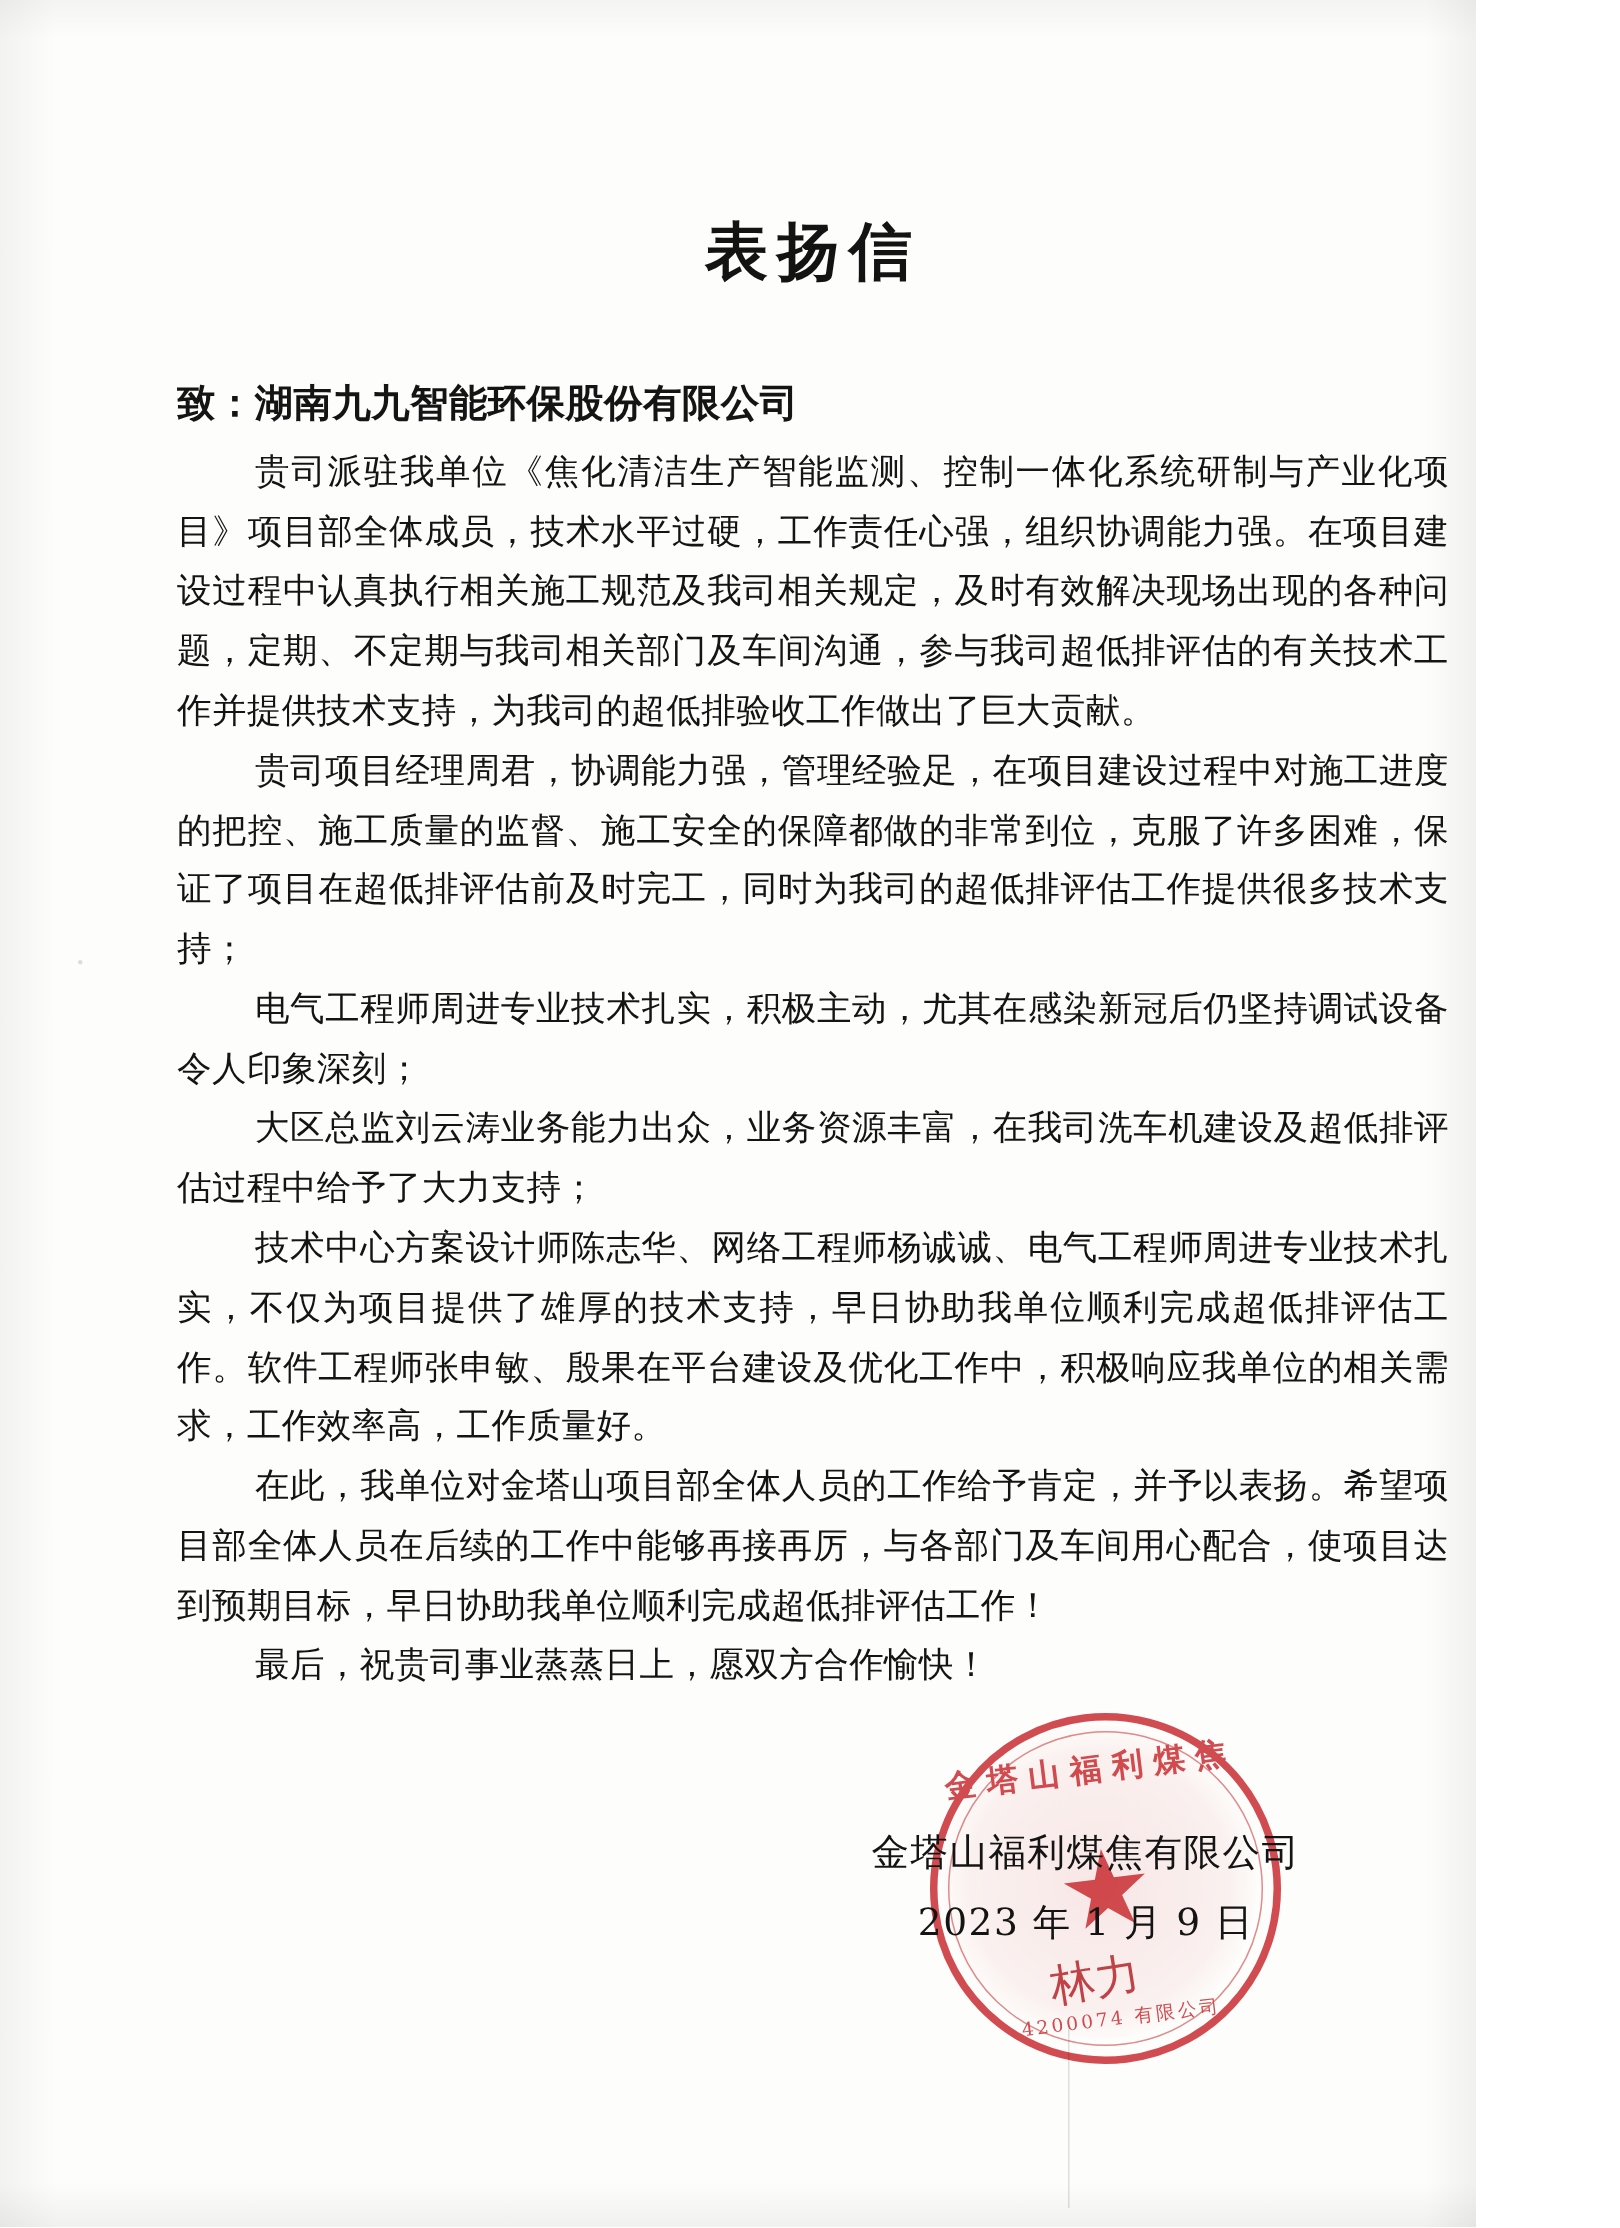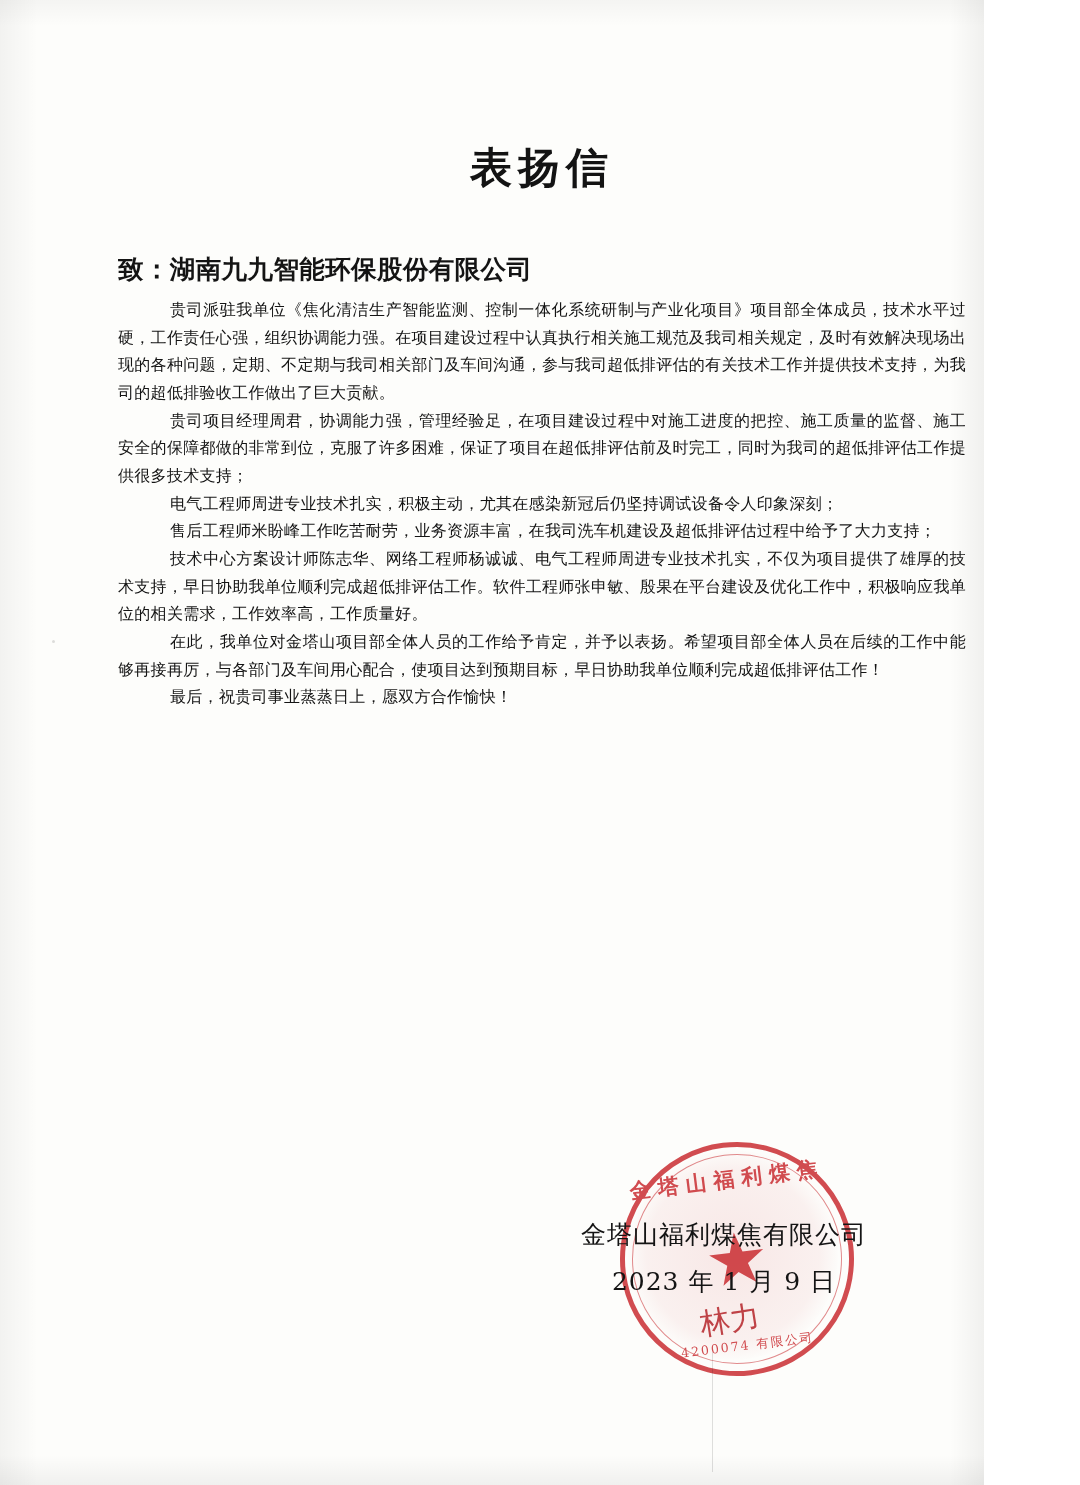--- a/index.html
+++ b/index.html
@@ -45,21 +45,21 @@
   }
   .salutation {
     font-size: 25.5px;
     line-height: 1.72;
     color: #141414;
     margin: 0 0 4px 0;
     letter-spacing: 0.4px;
     font-weight: bold;
   }
   .para {
-    font-size: 16px;
+    font-size: 23px;
     line-height: 1.73;
     color: #141414;
     margin: 0;
     text-indent: 52px;
     letter-spacing: 0.3px;
     text-align: justify;
   }
   .signature-block {
     position: absolute;
     right: 50px;
@@ -170,21 +170,21 @@
   <div class="scan-tint"></div>
 
   <div class="doc-body">
     <h1 class="doc-title">表扬信</h1>
 
     <p class="salutation">致：湖南九九智能环保股份有限公司</p>
 
     <p class="para">贵司派驻我单位《焦化清洁生产智能监测、控制一体化系统研制与产业化项目》项目部全体成员，技术水平过硬，工作责任心强，组织协调能力强。在项目建设过程中认真执行相关施工规范及我司相关规定，及时有效解决现场出现的各种问题，定期、不定期与我司相关部门及车间沟通，参与我司超低排评估的有关技术工作并提供技术支持，为我司的超低排验收工作做出了巨大贡献。</p>
     <p class="para">贵司项目经理周君，协调能力强，管理经验足，在项目建设过程中对施工进度的把控、施工质量的监督、施工安全的保障都做的非常到位，克服了许多困难，保证了项目在超低排评估前及时完工，同时为我司的超低排评估工作提供很多技术支持；</p>
     <p class="para">电气工程师周进专业技术扎实，积极主动，尤其在感染新冠后仍坚持调试设备令人印象深刻；</p>
-    <p class="para">售后工程师米盼峰工作吃苦耐劳，业务资源丰富，在我司洗车机建设及超低排评估过程中给予了大力支持；</p>
+    <p class="para">大区总监刘云涛业务能力出众，业务资源丰富，在我司洗车机建设及超低排评估过程中给予了大力支持；</p>
     <p class="para">技术中心方案设计师陈志华、网络工程师杨诚诚、电气工程师周进专业技术扎实，不仅为项目提供了雄厚的技术支持，早日协助我单位顺利完成超低排评估工作。软件工程师张申敏、殷果在平台建设及优化工作中，积极响应我单位的相关需求，工作效率高，工作质量好。</p>
     <p class="para">在此，我单位对金塔山项目部全体人员的工作给予肯定，并予以表扬。希望项目部全体人员在后续的工作中能够再接再厉，与各部门及车间用心配合，使项目达到预期目标，早日协助我单位顺利完成超低排评估工作！</p>
     <p class="para">最后，祝贵司事业蒸蒸日上，愿双方合作愉快！</p>
   </div>
 
   <div class="seal-ink"></div>
 
   <div class="seal">
     <div class="seal-text-top">金塔山福利煤焦</div>
     <div class="seal-star">★</div>

